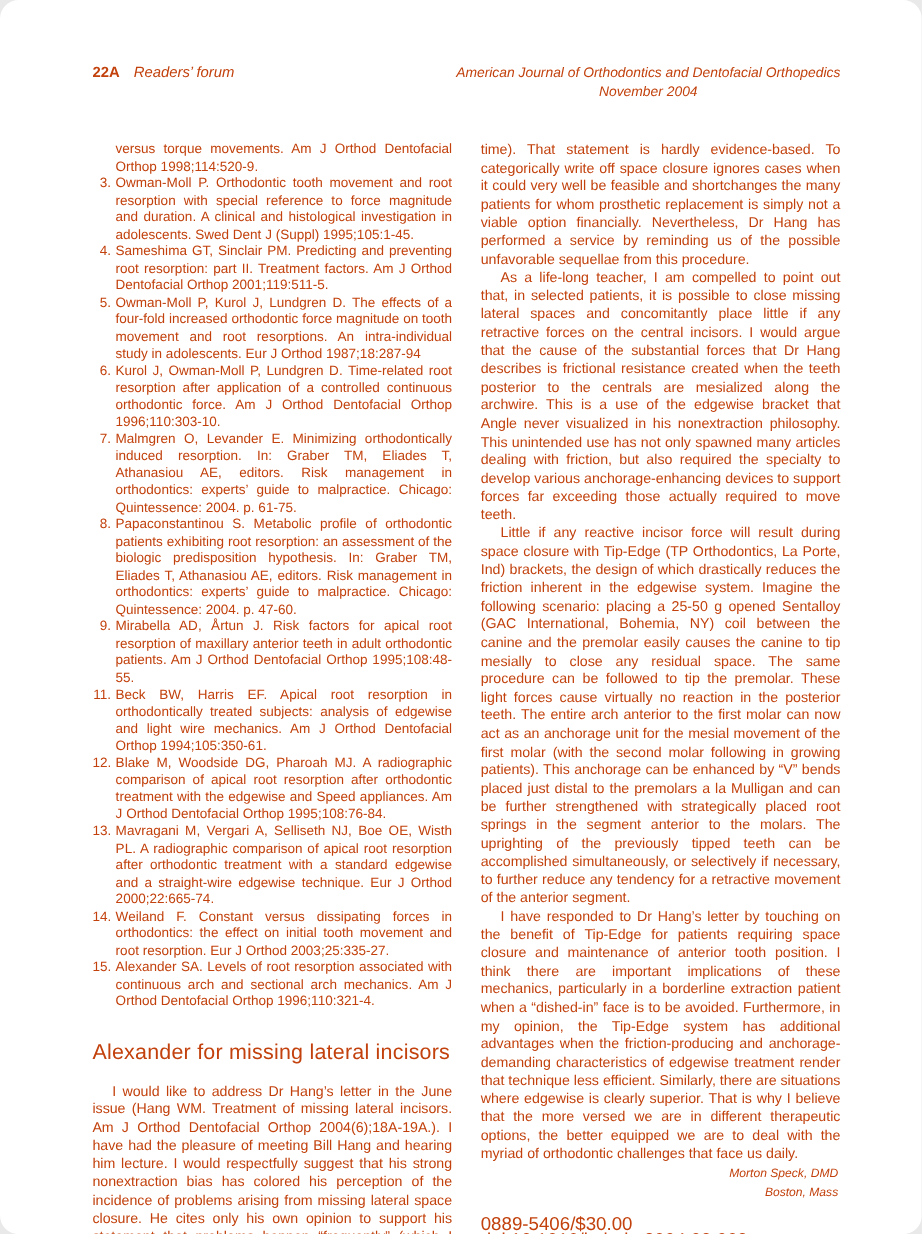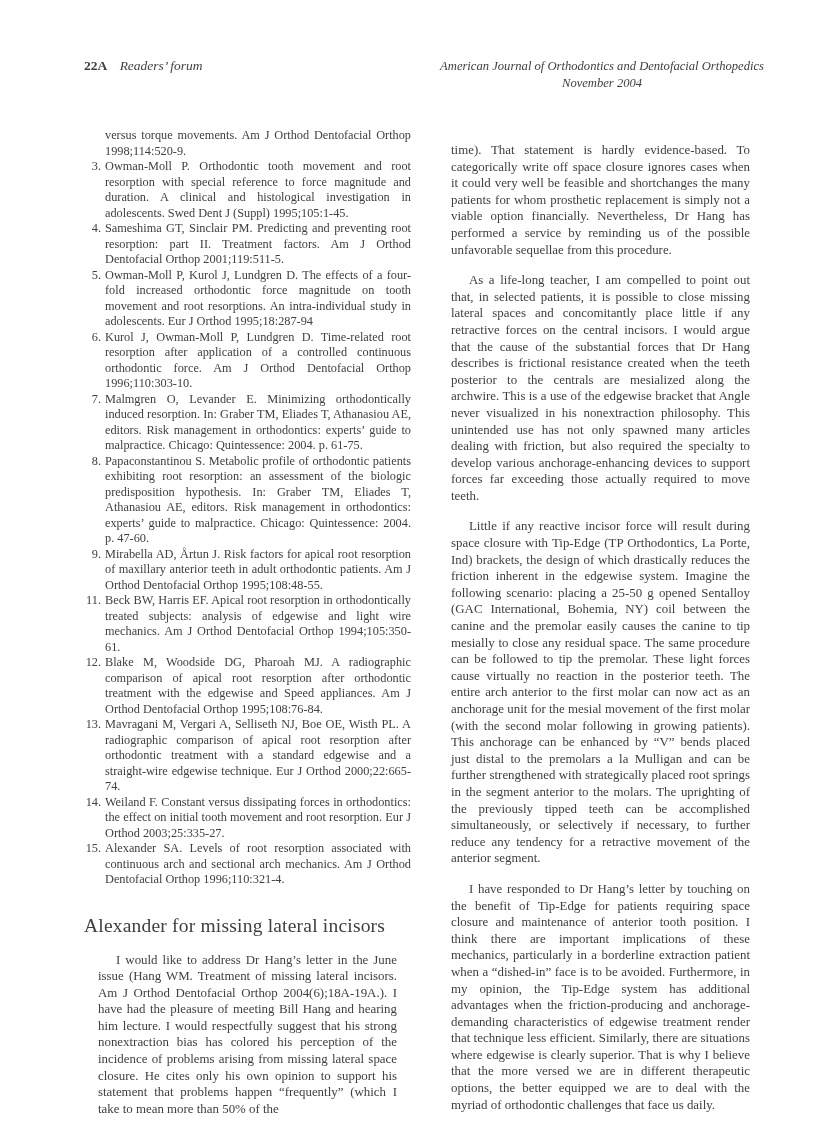--- a/index.html
+++ b/index.html
@@ -1,25 +1,26 @@
 <!DOCTYPE html>
 <html><head>
 <meta charset="utf-8">
 <style>
   html, body { margin: 0; padding: 0; background: #e9e9e9; }
   .page {
     width: 838px;
     height: 1122px;
     margin: 0 auto;
     background: #ffffff;
-    color: #404040;
-    font-family: Liberation Serif, serif;
+    color: #c2410c;
+    font-family: Liberation Sans, sans-serif;
     box-sizing: border-box;
     padding: 58px 74px 36px 84px;
     overflow: hidden;
+    border-radius: 17px;
   }
   .page-header {
     display: flex;
     justify-content: space-between;
     align-items: flex-start;
     margin-bottom: 36px;
   }
   .header-left { font-size: 13.5px; white-space: nowrap; }
   .page-num { font-weight: bold; }
   .section-title { font-style: italic; margin-left: 9px; }
@@ -43,21 +44,21 @@
   .ref-num { flex: 0 0 17px; text-align: right; padding-right: 4px; }
   .ref-text { flex: 1; text-align: justify; }
 
   .letter-title {
     font-size: 19.5px;
     font-weight: normal;
     letter-spacing: 0.2px;
     margin: 27px 0 15px 0;
   }
   .para {
-    margin: 14px;
+    margin: 0;
     font-size: 12.9px;
     line-height: 16.6px;
     text-align: justify;
   }
   .para.indent { text-indent: 18px; }
 
   .signature {
     text-align: right;
     font-style: italic;
     font-size: 11px;
@@ -96,21 +97,21 @@
         <div class="ref">
           <span class="ref-num">3.</span>
           <span class="ref-text">Owman-Moll P. Orthodontic tooth movement and root resorption with special reference to force magnitude and duration. A clinical and histological investigation in adolescents. Swed Dent J (Suppl) 1995;105:1-45.</span>
         </div>
         <div class="ref">
           <span class="ref-num">4.</span>
           <span class="ref-text">Sameshima GT, Sinclair PM. Predicting and preventing root resorption: part II. Treatment factors. Am J Orthod Dentofacial Orthop 2001;119:511-5.</span>
         </div>
         <div class="ref">
           <span class="ref-num">5.</span>
-          <span class="ref-text">Owman-Moll P, Kurol J, Lundgren D. The effects of a four-fold increased orthodontic force magnitude on tooth movement and root resorptions. An intra-individual study in adolescents. Eur J Orthod 1995;18:287-94</span>
+          <span class="ref-text">Owman-Moll P, Kurol J, Lundgren D. The effects of a four-fold increased orthodontic force magnitude on tooth movement and root resorptions. An intra-individual study in adolescents. Eur J Orthod 1987;18:287-94</span>
         </div>
         <div class="ref">
           <span class="ref-num">6.</span>
           <span class="ref-text">Kurol J, Owman-Moll P, Lundgren D. Time-related root resorption after application of a controlled continuous orthodontic force. Am J Orthod Dentofacial Orthop 1996;110:303-10.</span>
         </div>
         <div class="ref">
           <span class="ref-num">7.</span>
           <span class="ref-text">Malmgren O, Levander E. Minimizing orthodontically induced resorption. In: Graber TM, Eliades T, Athanasiou AE, editors. Risk management in orthodontics: experts’ guide to malpractice. Chicago: Quintessence: 2004. p. 61-75.</span>
         </div>
         <div class="ref">

